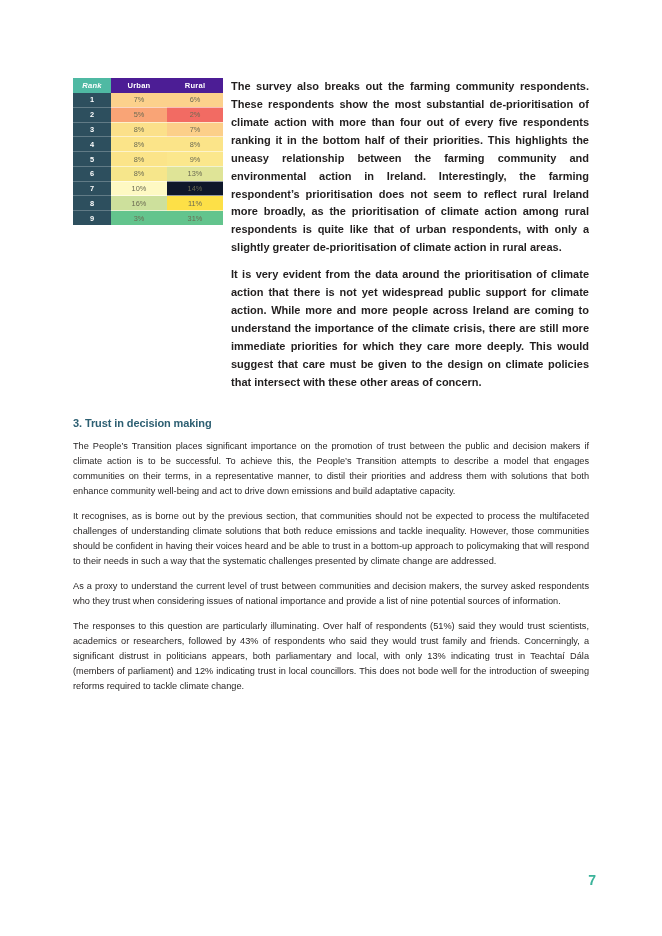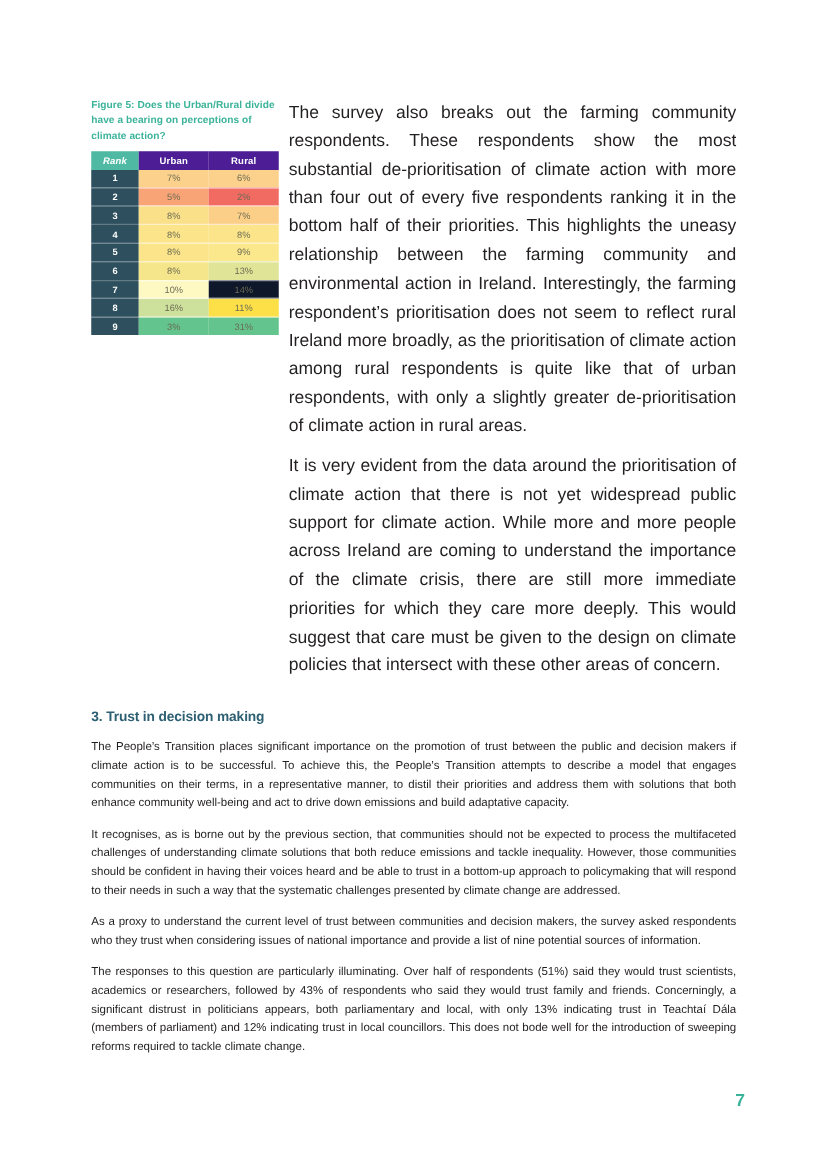--- a/index.html
+++ b/index.html
@@ -76,27 +76,28 @@
     color: #ffffff;
     font-weight: bold;
     border-bottom: 1px solid rgba(255,255,255,0.25);
   }
   table.figure-table tr:last-child td {
     border-bottom: none;
   }
 
   
   .intro-text {
-    font-size: 14px;
+    font-size: 11px;
     line-height: 1.63;
     color: #221f1f;
     text-align: justify;
     margin: 0;
     overflow: hidden;
     padding-left: 8px;
+    font-weight: bold;
   }
   .intro-text p {
     margin: 0 0 9px 0;
   }
   .body-block {
     clear: both;
     font-size: 9.2px;
     line-height: 1.63;
     color: #221f1f;
     text-align: justify;
@@ -123,21 +124,20 @@
 </style>
 </head>
 <body>
 
 <div class="page">
   <div class="content">
 
     <div class="top-region">
 
       <div class="figure-col">
-        <div class="fig-caption">Figure 5: Does the Urban/Rural divide have a bearing on perceptions of climate action?</div>
 
         <table class="figure-table">
           <thead>
             <tr>
               <th class="rank-h" style="width:38px;font-style:italic;">Rank</th>
               <th style="width:56px;">Urban</th>
               <th style="width:56px;">Rural</th>
             </tr>
           </thead>
           <tbody id="table-body">

